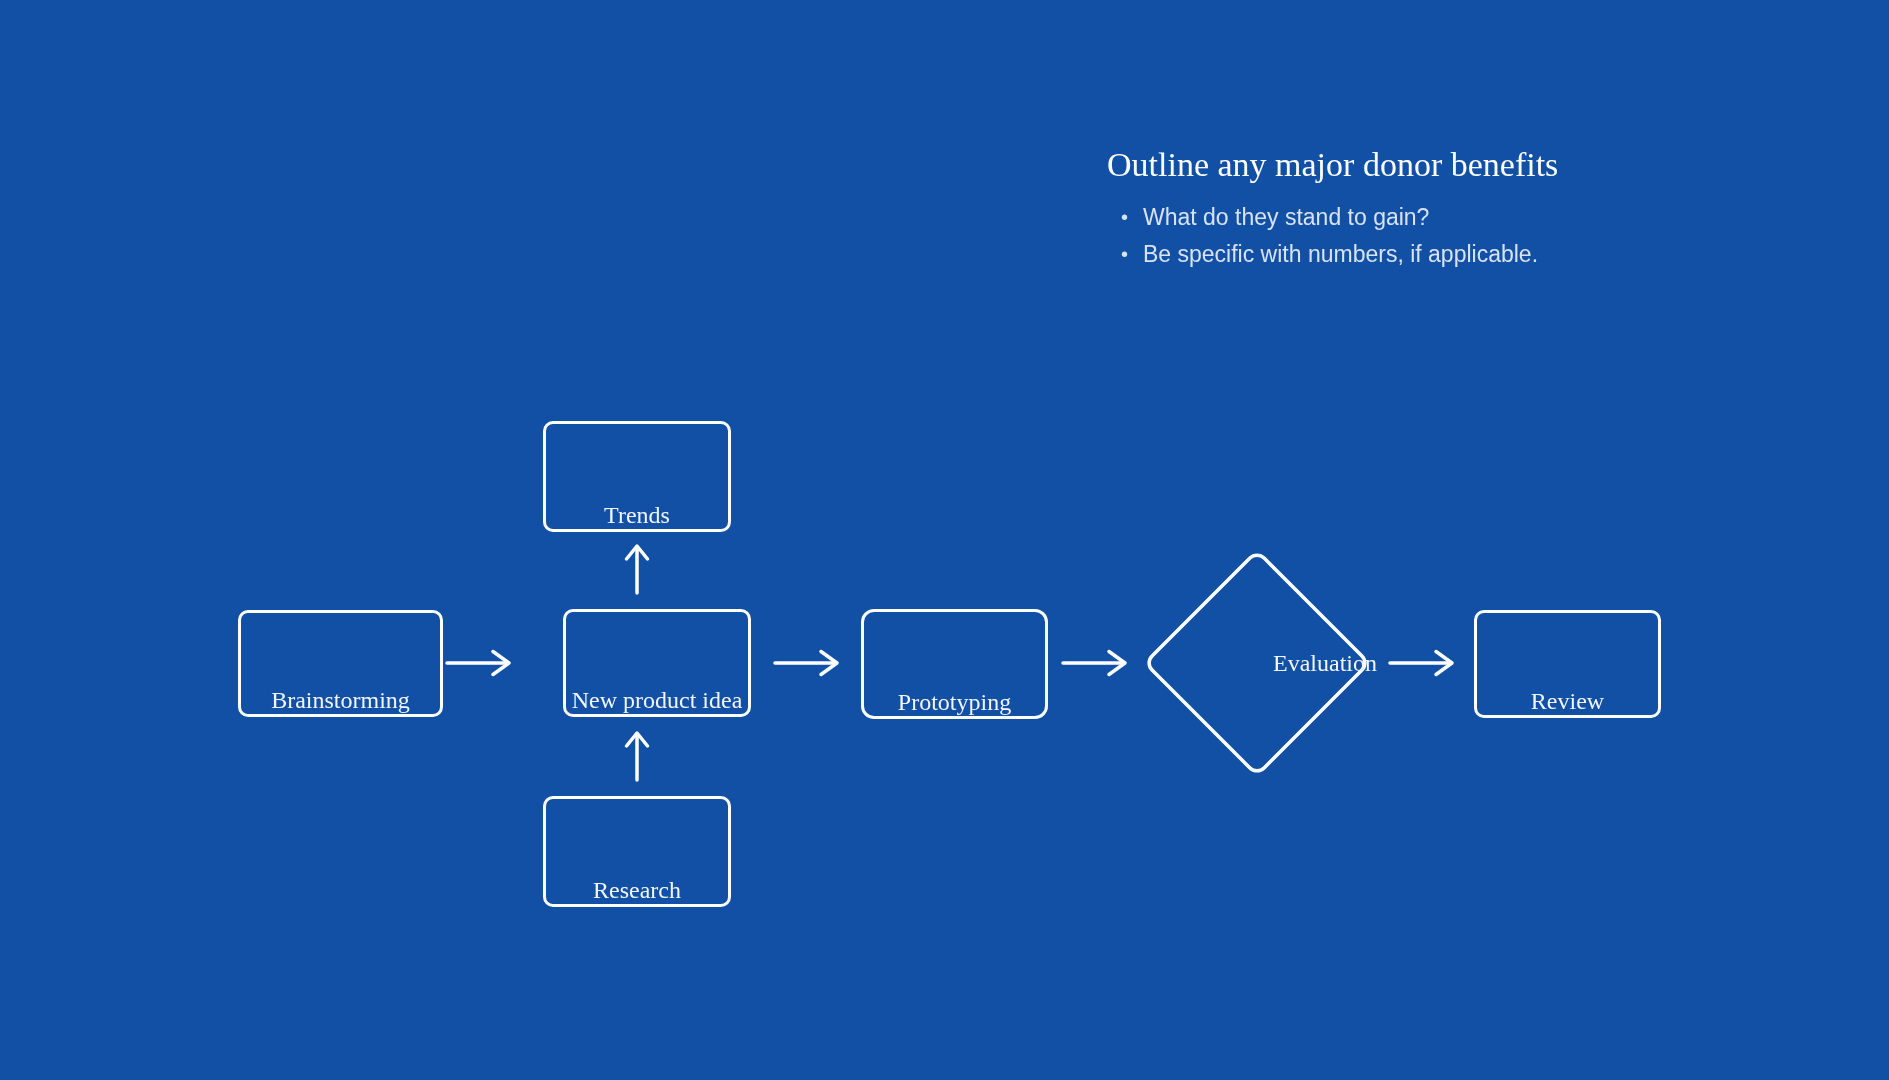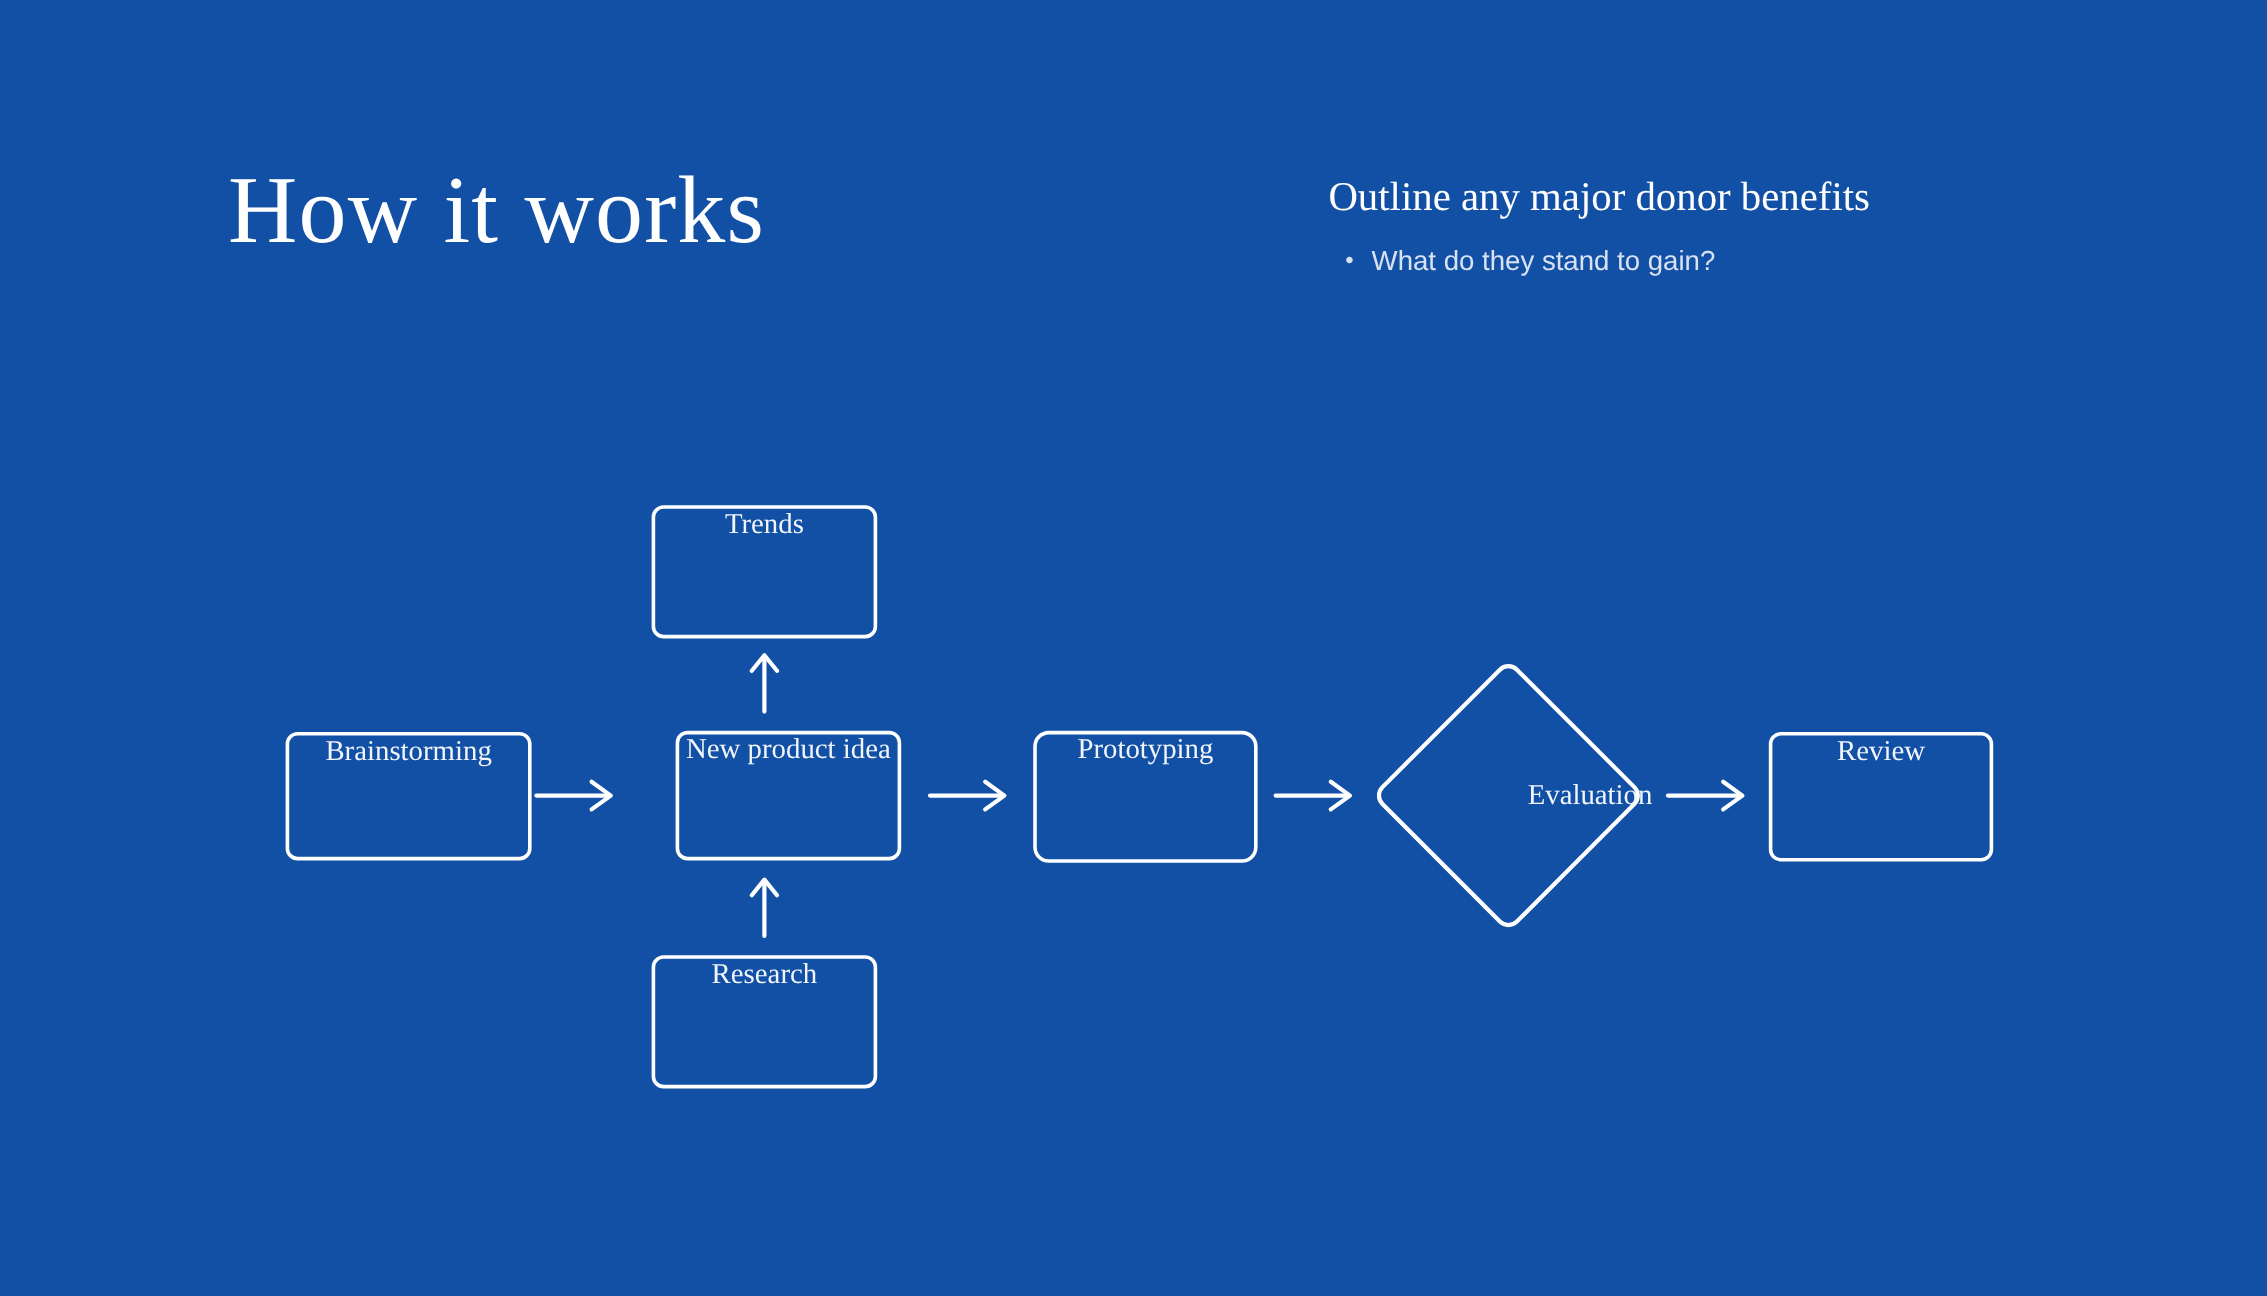--- a/index.html
+++ b/index.html
@@ -35,21 +35,21 @@
     font-size:23px;line-height:36.5px;color:var(--bullet-text);
     white-space:nowrap;
   }
   .notes-list li::before{
     content:"\2022";position:absolute;left:0;top:0;
     font-size:20px;color:var(--bullet-text);
   }
 
   
   .node{
-    position:absolute;display:flex;align-items:flex-start;justify-content:center;
+    position:absolute;display:flex;align-items:flex-end;justify-content:center;
     border:3px solid var(--stroke);border-radius:10px;background:transparent;
   }
   .node-label{
     font-family:"Liberation Serif","DejaVu Serif",serif;
     font-size:24px;color:var(--label-text);text-align:center;white-space:nowrap;
   }
   .node-trends          {left:543px;top:421px;width:188px;height:111px;}
   .node-brainstorming   {left:238px;top:610px;width:205px;height:107px;}
   .node-new-product-idea{left:563px;top:609px;width:188px;height:108px;}
   .node-prototyping     {left:861px;top:609px;width:187px;height:110px;border-radius:13px;}
@@ -73,26 +73,26 @@
   .arrow-h3{left:1061px;top:648px;}
   .arrow-h4{left:1388px;top:648px;}
   .arrow-v1{left:622px;top:543px;}
   .arrow-v2{left:622px;top:730px;}
 </style>
 </head>
 <body>
 
 <div class="slide">
 
-  <h1 class="slide-title">How it works</h1>
 
   <div class="notes">
     <div class="notes-heading">Outline any major donor benefits</div>
     <ul class="notes-list">
       <li>What do they stand to gain?</li>
+      <li>Be specific with numbers, if applicable.</li>
     </ul>
   </div>
 
   <div class="flowchart">
 
     <div class="node node-trends">
       <span class="node-label">Trends</span>
     </div>
 
     <div class="node node-brainstorming">

